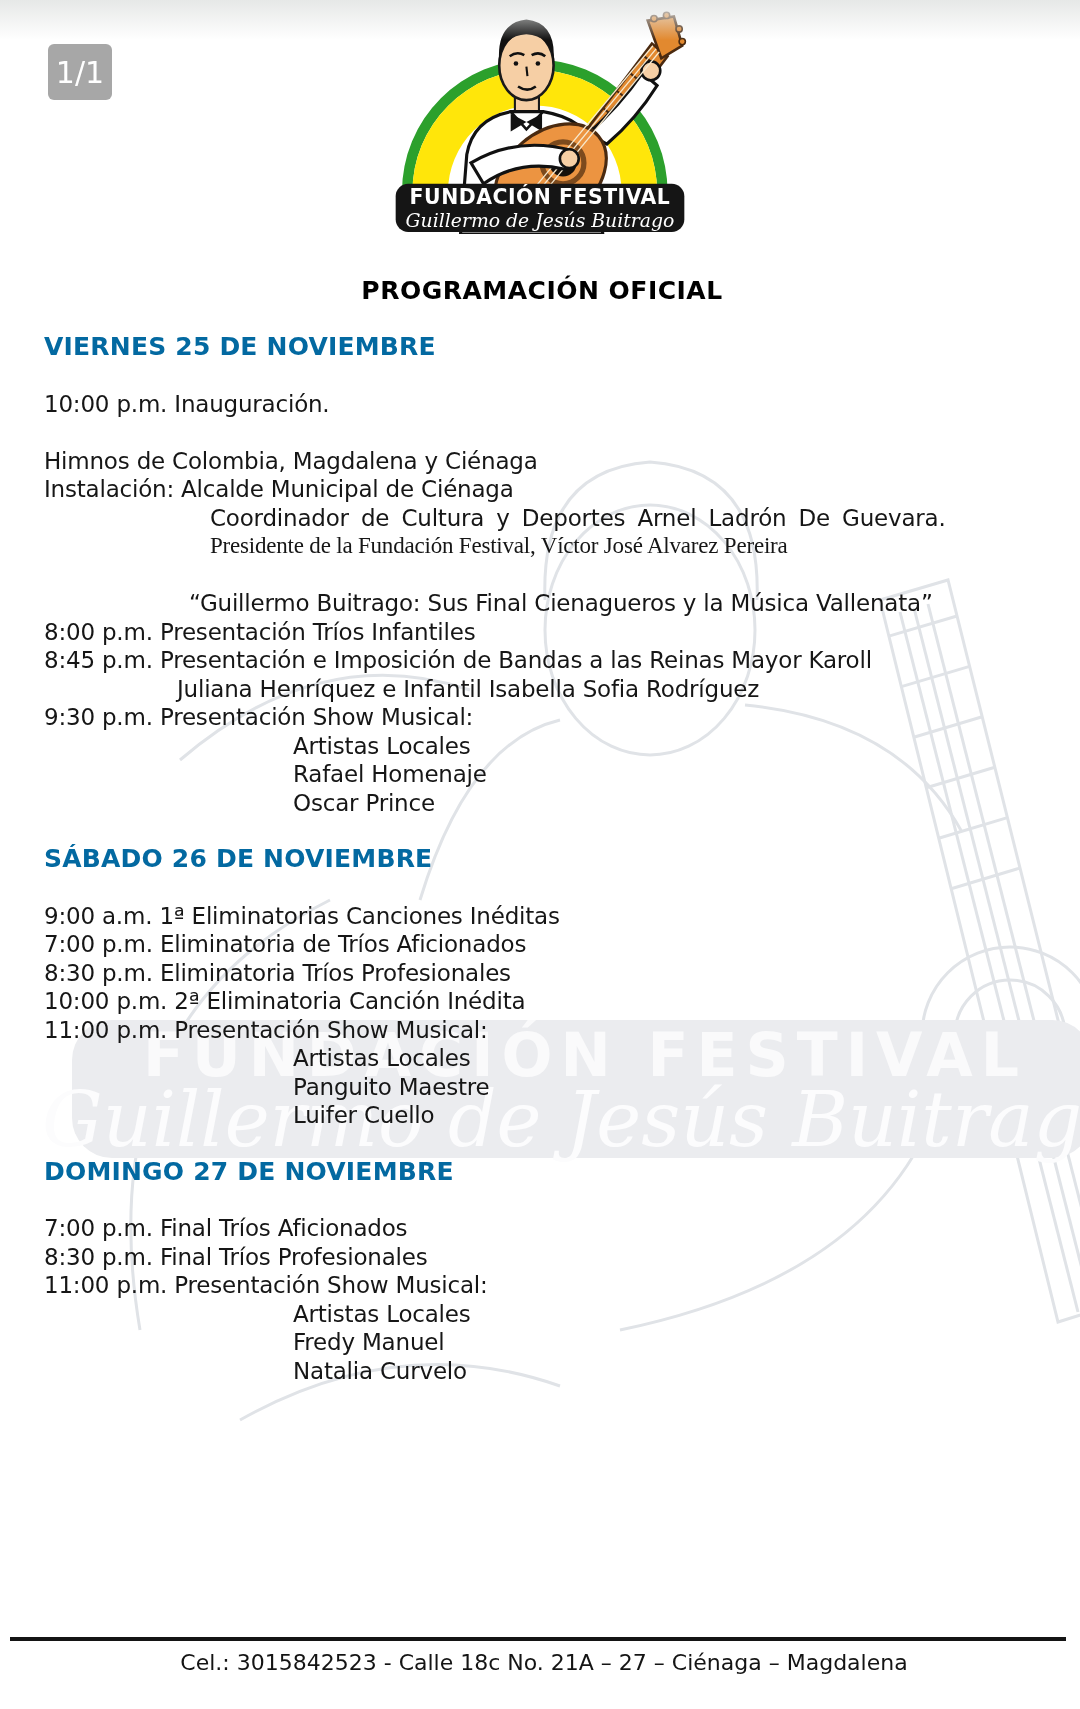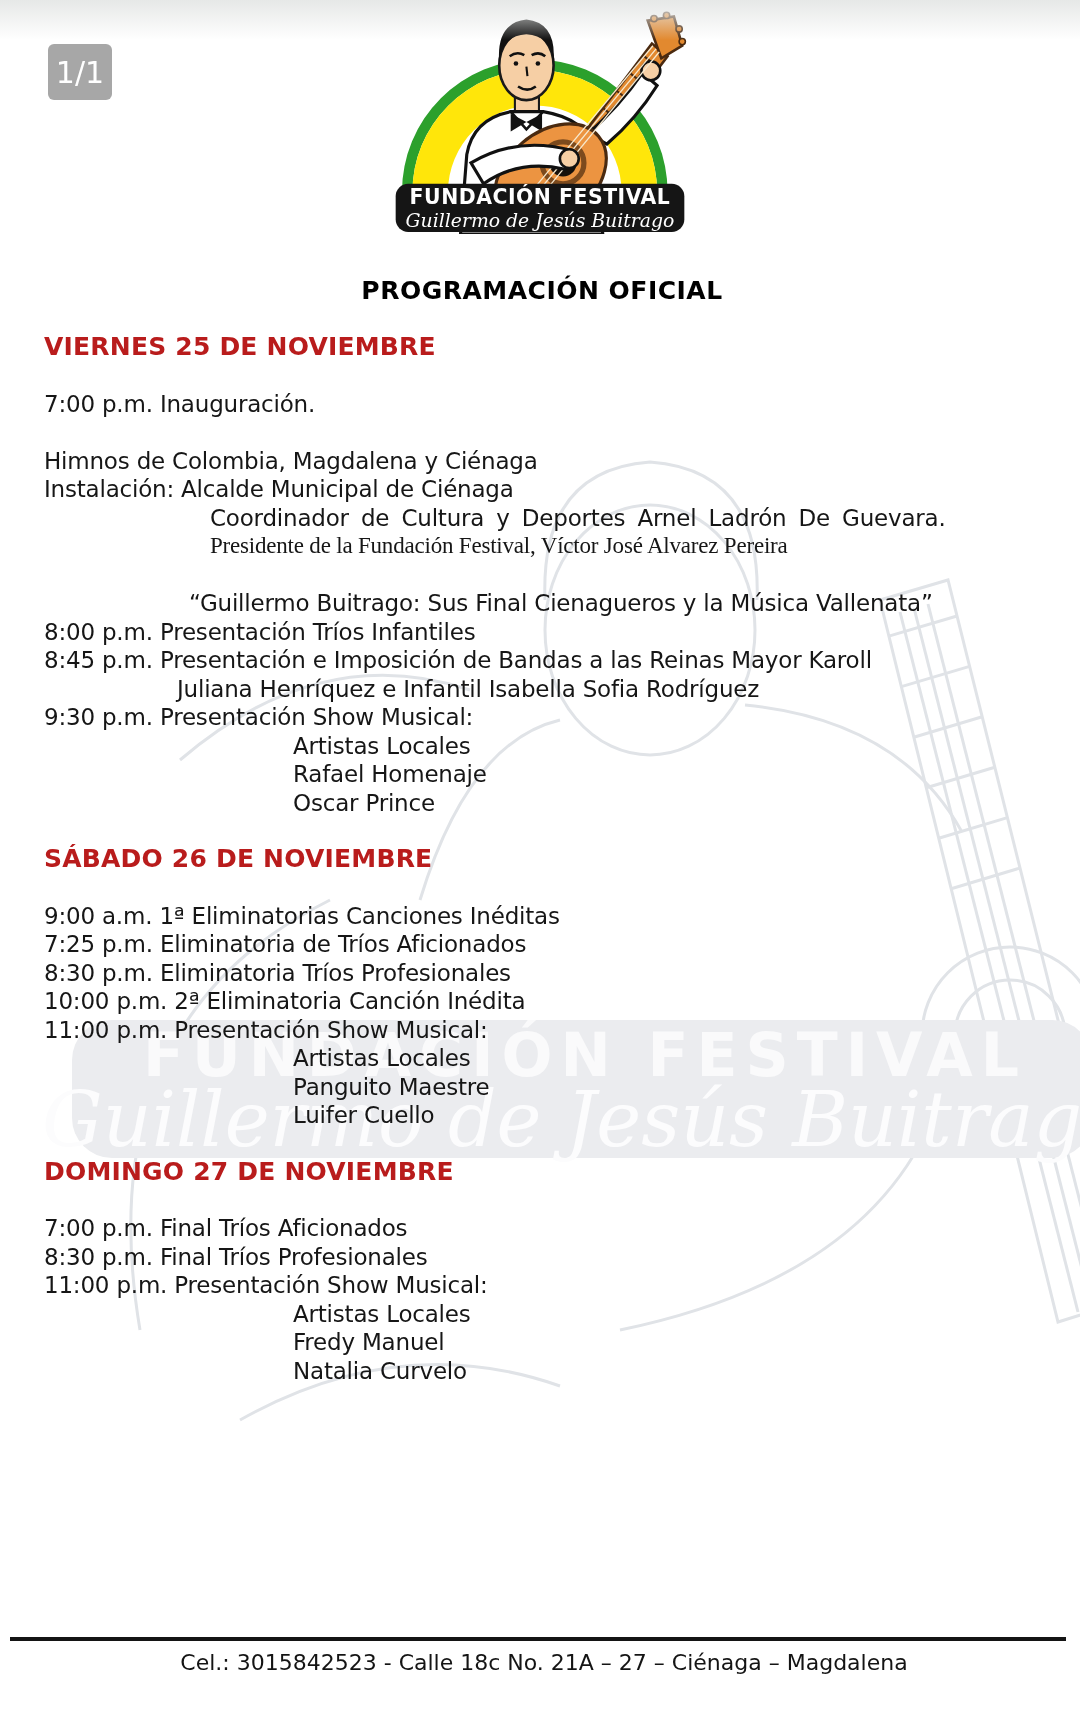--- a/index.html
+++ b/index.html
@@ -20,21 +20,21 @@
   }
   .logo { width:300px; margin:0 auto; padding-top:6px; }
   .logo svg { display:block; width:300px; height:228px; }
   .doc { padding:0 40px 0 44px; }
   .doc-title{
     margin:42px 0 28px; text-align:center; font-size:25px; font-weight:bold;
     letter-spacing:0.5px; color:#000000;
   }
   .day-header{
     font-size:25px; font-weight:bold; margin:28px 0; line-height:28.5px;
-    letter-spacing:0.2px; color:#b91c1c;
+    letter-spacing:0.2px; color:#0369a1;
   }
   .line{
     margin:0; font-size:23px; line-height:28.5px; min-height:28.5px;
     letter-spacing:-0.2px; white-space:nowrap;
   }
   .official       { padding-left:166px; word-spacing:5px; }
   .official-tight { padding-left:166px;font-family:Liberation Serif, serif; }
   .quote          { padding-left:145px; }
   .names          { padding-left:133px; }
   .artist         { padding-left:249px; }
@@ -140,40 +140,40 @@
         <text x="140" y="189" text-anchor="middle" font-family="DejaVu Sans, Liberation Sans, sans-serif" font-size="19.5" font-weight="bold" fill="#ffffff" letter-spacing="0.5">FUNDACIÓN FESTIVAL</text>
         <text x="140" y="211" text-anchor="middle" font-family="DejaVu Serif, Liberation Serif, serif" font-size="18" font-style="italic" fill="#ffffff">Guillermo de Jesús Buitrago</text>
       </svg>
     </div>
 
     <div class="doc">
       <h1 class="doc-title">PROGRAMACIÓN OFICIAL</h1>
       <div>
           <section class="day">
             <h2 class="day-header">VIERNES 25 DE NOVIEMBRE</h2>
-            <p class="line item">7:00 p.m. Inauguración.</p>
+            <p class="line item">10:00 p.m. Inauguración.</p>
             <p class="line blank"></p>
             <p class="line item">Himnos de Colombia, Magdalena y Ciénaga</p>
             <p class="line item">Instalación: Alcalde Municipal de Ciénaga</p>
             <p class="line official">Coordinador de Cultura y Deportes Arnel Ladrón De Guevara.</p>
             <p class="line official-tight">Presidente de la Fundación Festival, Víctor José Alvarez Pereira</p>
             <p class="line blank"></p>
             <p class="line quote">“Guillermo Buitrago: Sus Final Cienagueros y la Música Vallenata”</p>
             <p class="line item">8:00 p.m. Presentación Tríos Infantiles</p>
             <p class="line item">8:45 p.m. Presentación e Imposición de Bandas a las Reinas Mayor Karoll</p>
             <p class="line names">Juliana Henríquez e Infantil Isabella Sofia Rodríguez</p>
             <p class="line item">9:30 p.m. Presentación Show Musical:</p>
             <p class="line artist">Artistas Locales</p>
             <p class="line artist">Rafael Homenaje</p>
             <p class="line artist">Oscar Prince</p>
           </section>
           <section class="day">
             <h2 class="day-header">SÁBADO 26 DE NOVIEMBRE</h2>
             <p class="line item">9:00 a.m. 1ª Eliminatorias Canciones Inéditas</p>
-            <p class="line item">7:25 p.m. Eliminatoria de Tríos Aficionados</p>
+            <p class="line item">7:00 p.m. Eliminatoria de Tríos Aficionados</p>
             <p class="line item">8:30 p.m. Eliminatoria Tríos Profesionales</p>
             <p class="line item">10:00 p.m. 2ª Eliminatoria Canción Inédita</p>
             <p class="line item">11:00 p.m. Presentación Show Musical:</p>
             <p class="line artist">Artistas Locales</p>
             <p class="line artist">Panguito Maestre</p>
             <p class="line artist">Luifer Cuello</p>
           </section>
           <section class="day">
             <h2 class="day-header">DOMINGO 27 DE NOVIEMBRE</h2>
             <p class="line item">7:00 p.m. Final Tríos Aficionados</p>

